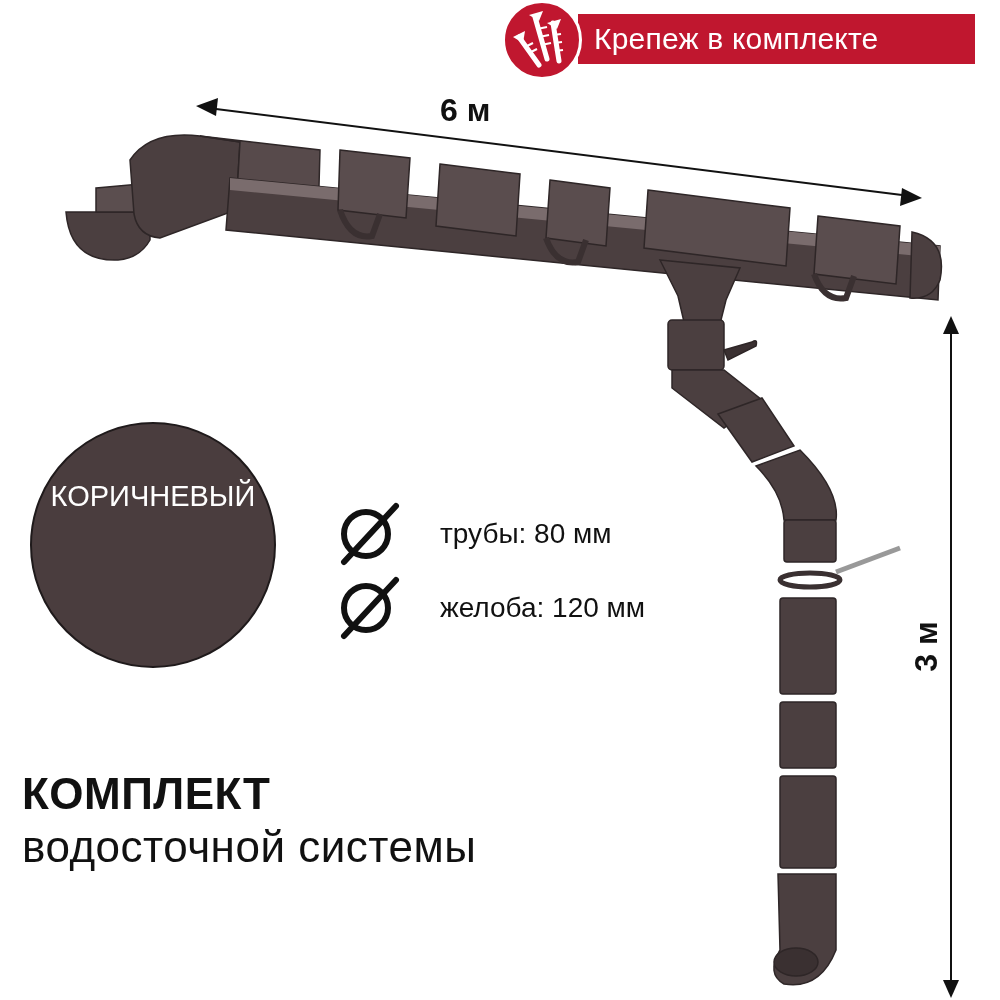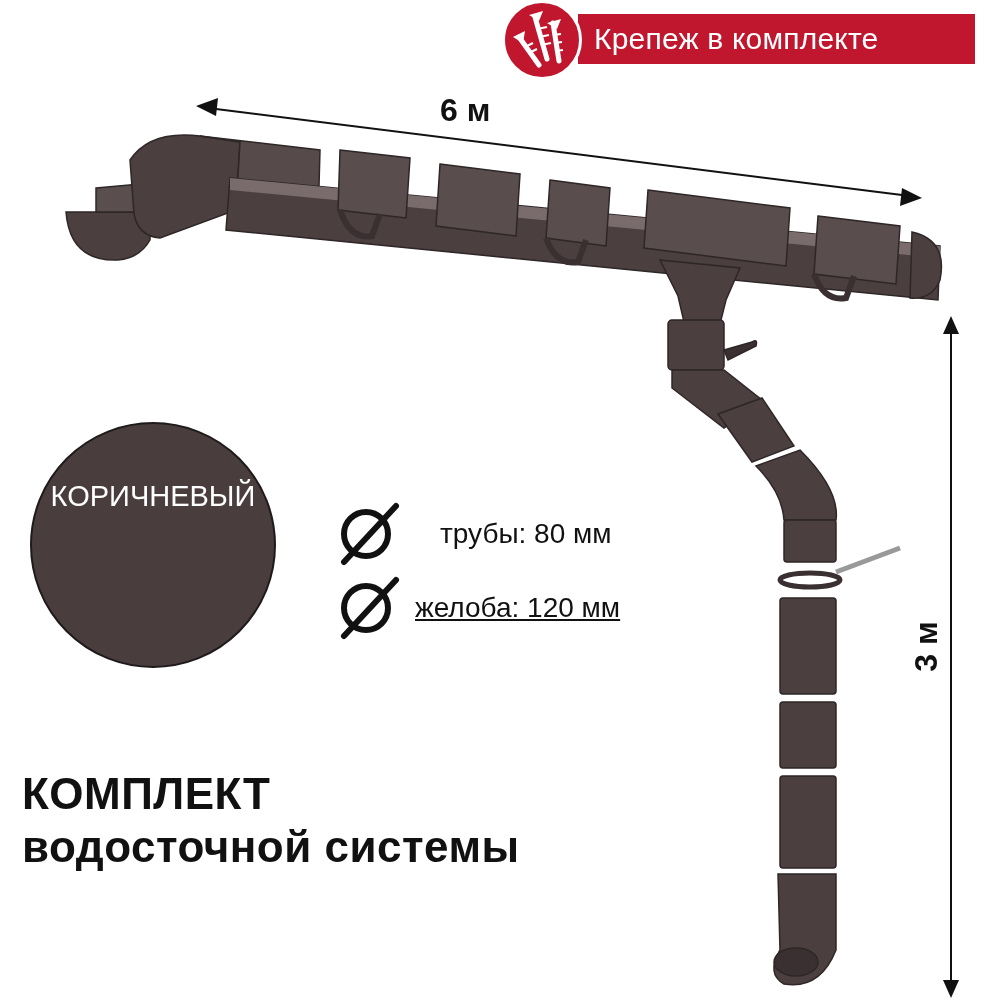--- a/index.html
+++ b/index.html
@@ -13,21 +13,21 @@
 
   
   .color-circle { left: 30px; top: 422px; width: 246px; height: 246px; border-radius: 50%; background: #4a3d3e; border: 2px solid #1f1a1b; box-sizing: border-box; }
   .color-text { left: 30px; top: 478px; width: 246px; text-align: center; color: #fff; font-size: 29px; line-height: 36px; font-weight: 400; }
 
   
   .spec-text { font-size: 28px; color: #111; white-space: nowrap; }
 
   
   .heading1 { left: 22px; top: 769px; font-size: 44px; font-weight: 700; color: #111; white-space: nowrap; letter-spacing: 0.5px; }
-  .heading2 { left: 22px; top: 822px; font-size: 44px; font-weight: 700; color: #111; white-space: nowrap; letter-spacing: 0.5px; }
+  .heading2 { left: 22px; top: 822px; font-size: 44px; font-weight: 400; color: #111; white-space: nowrap; letter-spacing: 0.5px; }
 
   .dim-label { font-size: 32px; font-weight: 700; color: #111; white-space: nowrap; }
 </style>
 </head>
 <body>
 
 <div class="abs badge-bar"></div>
 <div class="abs badge-circle">
   <svg width="74" height="74" viewBox="0 0 74 74" style="position:absolute;left:0;top:0">
     <g stroke="#fff" stroke-width="5" stroke-linecap="round" fill="none">
@@ -122,16 +122,16 @@
 <svg class="abs" style="left:334px;top:500px" width="70" height="70">
   <circle cx="32" cy="34" r="22" fill="none" stroke="#111" stroke-width="6"></circle>
   <line x1="10" y1="62" x2="62" y2="6" stroke="#111" stroke-width="6" stroke-linecap="round"></line>
 </svg>
 <div class="abs spec-text" style="left:440px;top:518px;">трубы: 80 мм</div>
 
 <svg class="abs" style="left:334px;top:574px" width="70" height="70">
   <circle cx="32" cy="34" r="22" fill="none" stroke="#111" stroke-width="6"></circle>
   <line x1="10" y1="62" x2="62" y2="6" stroke="#111" stroke-width="6" stroke-linecap="round"></line>
 </svg>
-<div class="abs spec-text" style="left:415px;top:592px;text-decoration:underline;">желоба: 120 мм</div>
+<div class="abs spec-text" style="left:440px;top:592px;">желоба: 120 мм</div>
 
 <div class="abs heading1">КОМПЛЕКТ</div>
 <div class="abs heading2">водосточной системы</div>
 
 </body></html>

